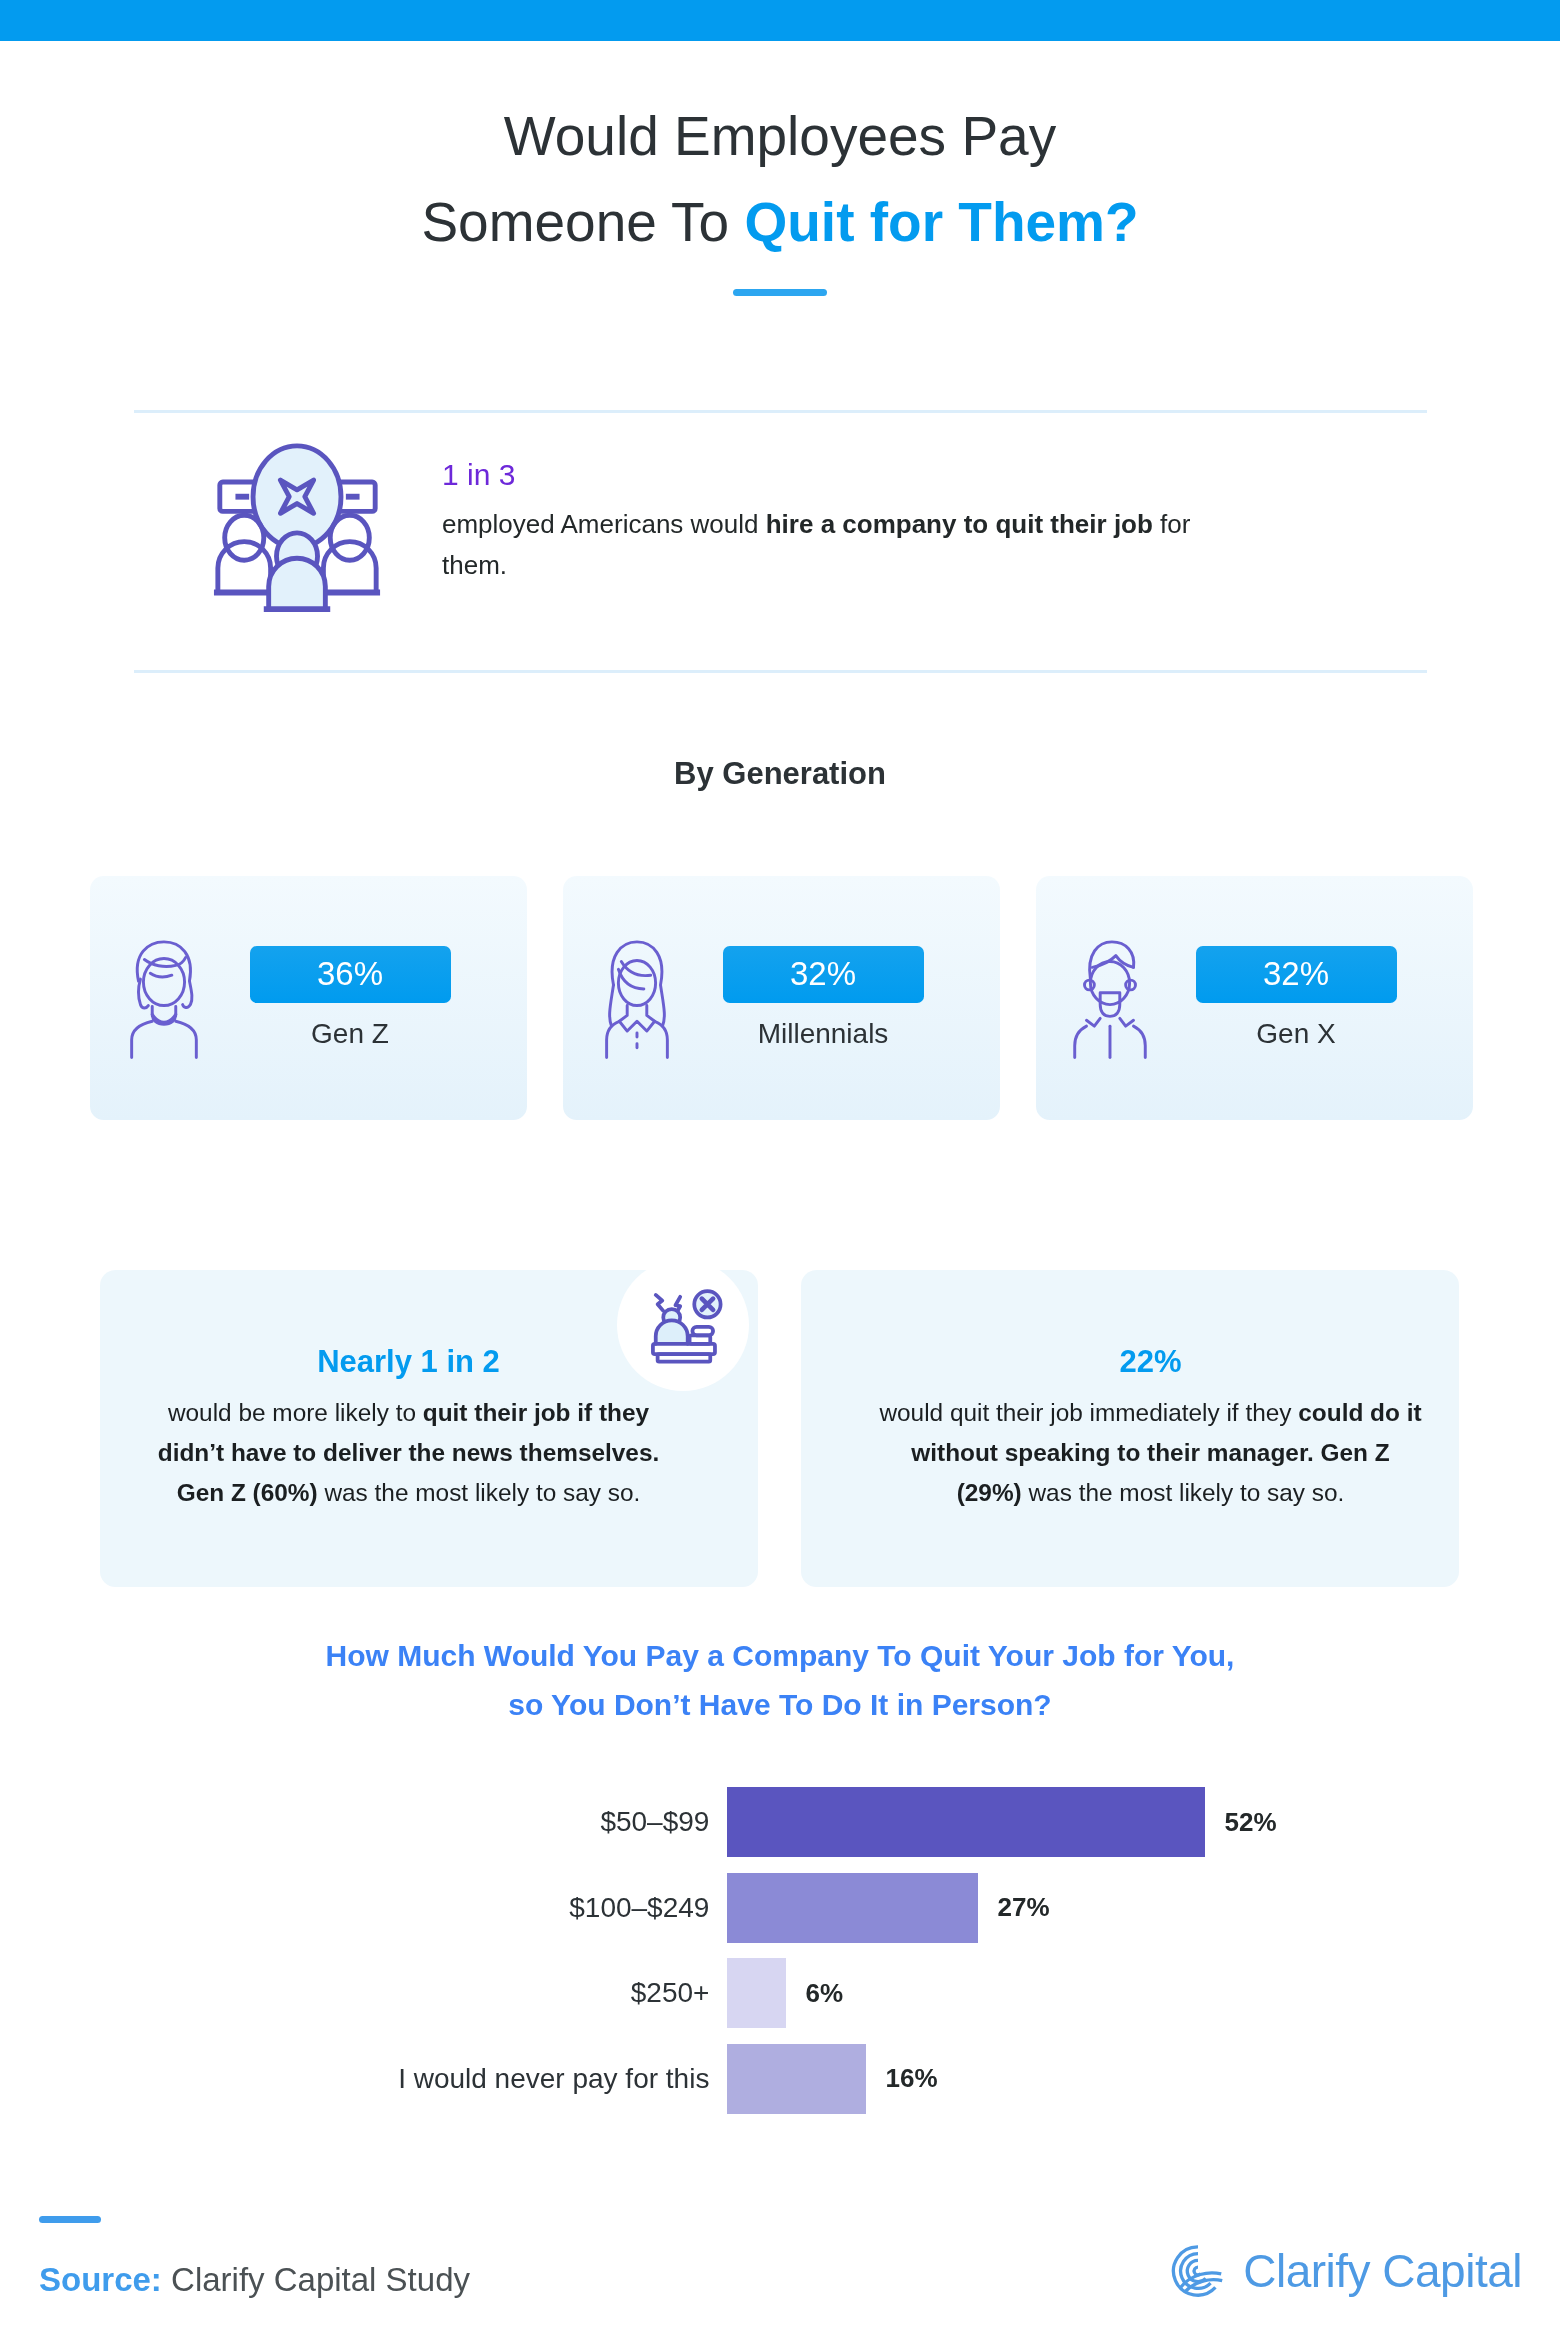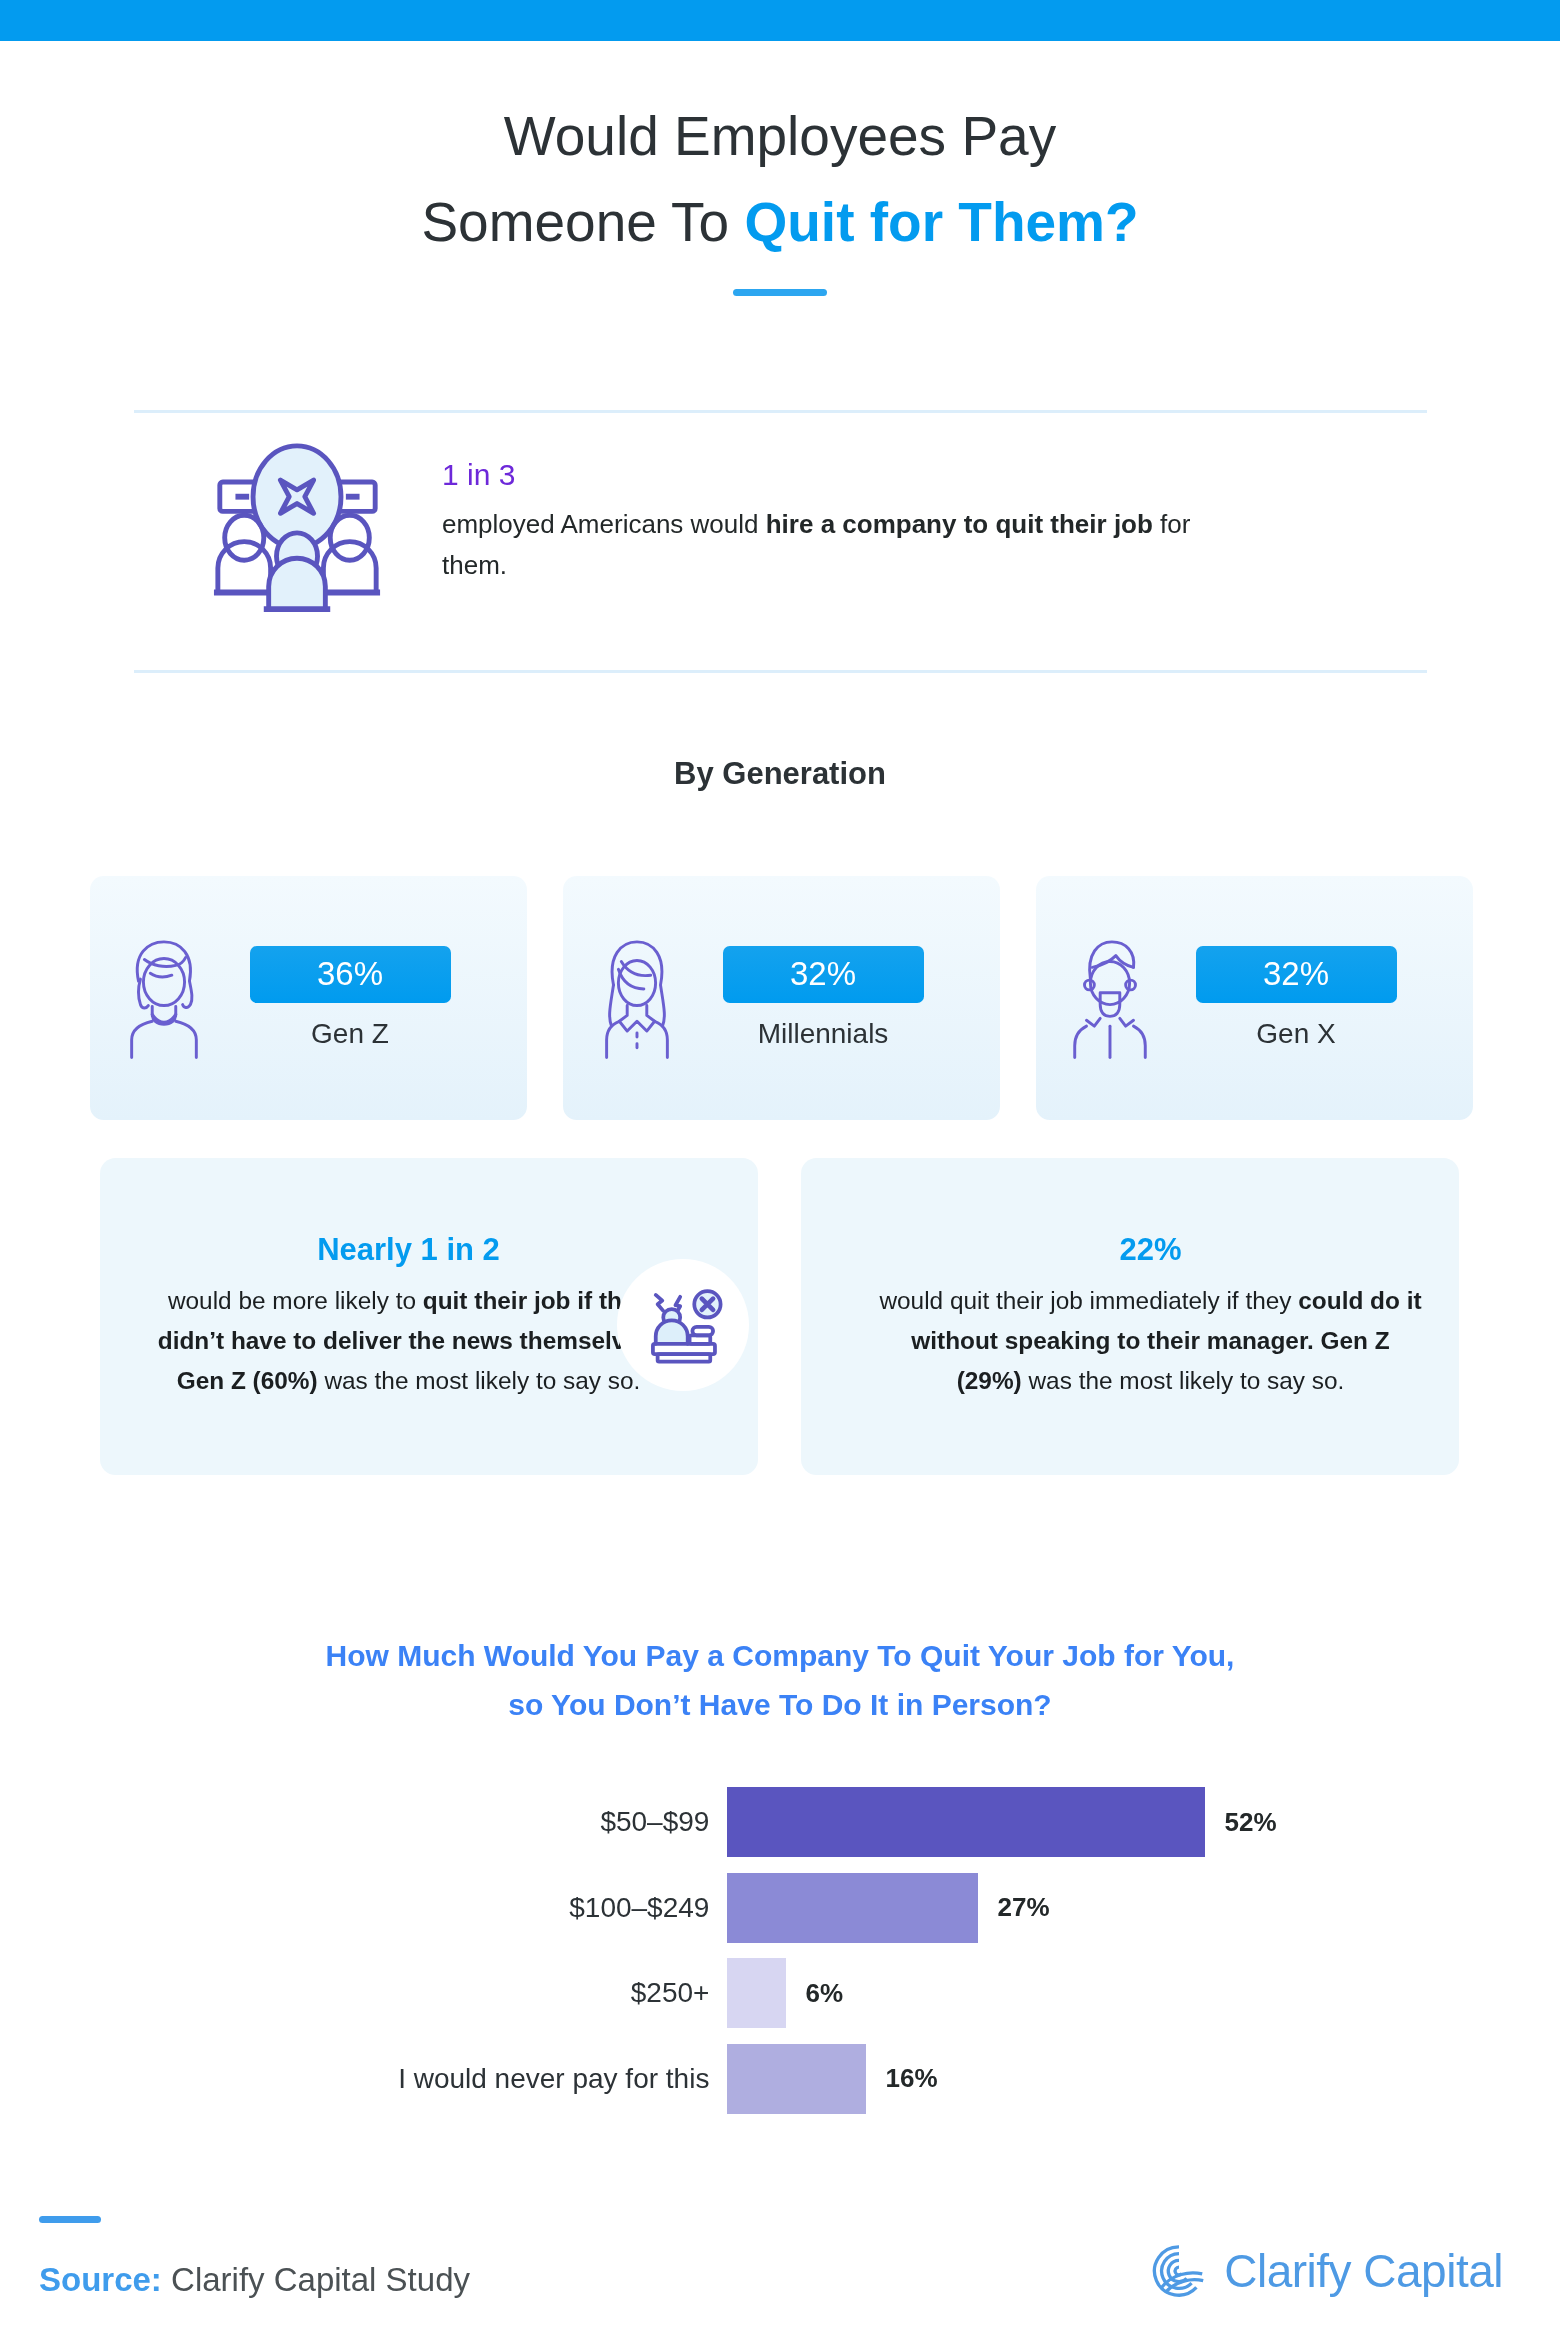--- a/index.html
+++ b/index.html
@@ -103,21 +103,21 @@
     background: linear-gradient(180deg, #14A2EE 0%, #009BEF 100%);
     color: #ffffff; font-size: 33px; font-weight: 400;
     display: flex; align-items: center; justify-content: center; text-align: right;
   }
   .gen-label {
     margin-top: 15.6px; font-size: 28px; color: #2C3236;
   }
 
   
   .panels {
-    position: absolute; left: 100px; top: 1158px;
+    position: absolute; left: 100px; top: 1270px;
     width: 1359px; height: 336px;
   }
   .panel {
     position: absolute; top: 0;
     width: 658px; height: 317px;
     border-radius: 15.6px;
     background: #EDF7FC;
     display: flex; flex-direction: column; align-items: center;
     justify-content: center;
     padding: 0 37px;
@@ -175,21 +175,21 @@
     position: absolute; left: 39px; top: 2216px;
     width: 62px; height: 6.8px; border-radius: 3.9px;
     background: #3F9CEC;
   }
   .footer-source {
     position: absolute; left: 39px; top: 2261px;
     font-size: 33px; color: #4B5154;
   }
   .footer-source .src-label { color: #3F9CEC; font-weight: 700; }
   .footer-logo {
-    position: absolute; right: 57px; top: 2241px;
+    position: absolute; right: 38px; top: 2241px;
     display: flex; align-items: center;
   }
   .footer-logo svg { width: 60px; height: 60px; }
   .footer-logo-text {
     margin-left: 15.6px;
     font-size: 46px; color: #4E9AE4; letter-spacing: -0.5px;
   }
 </style>
 </head>
 <body>

